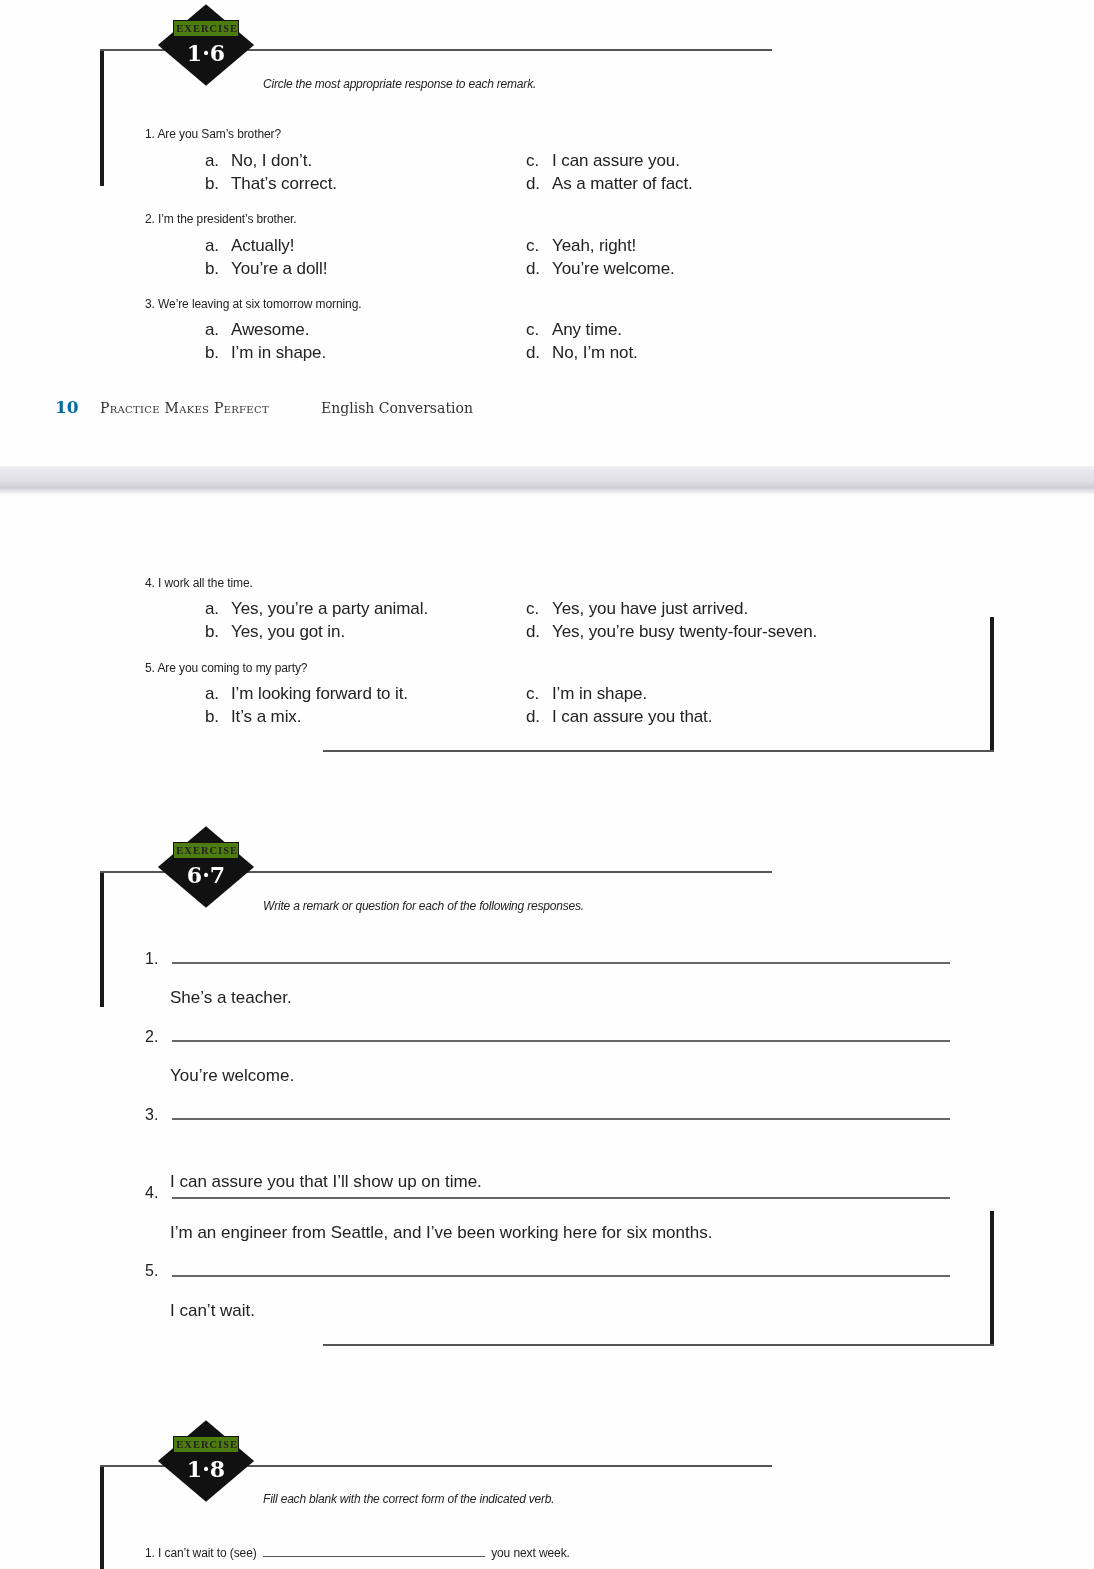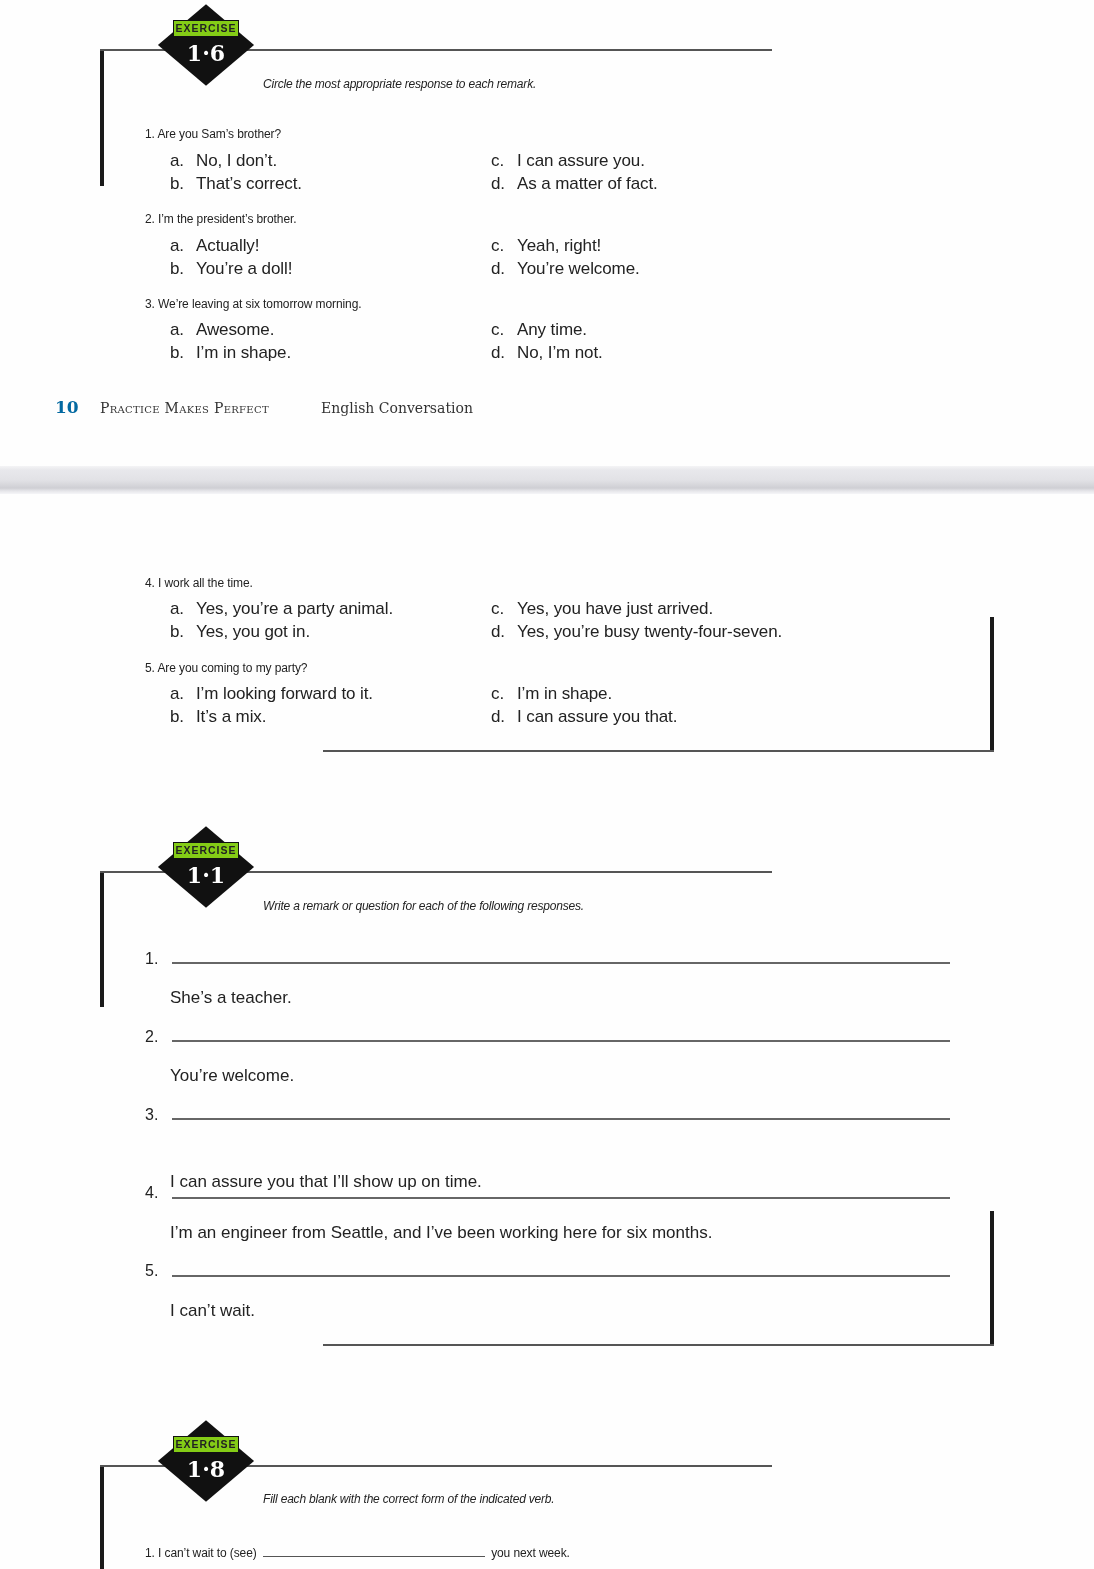--- a/index.html
+++ b/index.html
@@ -8,36 +8,36 @@
     background: #fefefe; color: #2a2a2a;
     font-family: "Liberation Sans", sans-serif;
   }
   .badge { position: absolute; width: 110px; height: 80px; }
   .badge .diamond {
     position: absolute; left: 23px; top: 10px; width: 66px; height: 66px;
     background: #111; transform: rotate(45deg) scaleX(1); transform-origin: center;
   }
   .badge .label {
     position: absolute; left: 22px; top: 10px; width: 66px; height: 17px;
-    background: #84cc16; border: 1.5px solid #111; box-sizing: border-box;
-    font-family: Liberation Sans, sans-serif; font-weight: bold; font-size: 10.5px;
-    letter-spacing: 1px; text-align: center; line-height: 15px; color: #222;
+    background: #4d7c0f; border: 1.5px solid #111; box-sizing: border-box;
+    font-family: Liberation Serif, serif; font-weight: bold; font-size: 10.5px;
+    letter-spacing: 1px; text-align: right; line-height: 15px; color: #222;
   }
   .badge .num {
     position: absolute; left: 0; width: 110px; top: 30px; text-align: center;
     font-family: "DejaVu Serif", serif; font-weight: bold; font-size: 22px; color: #fff;
   }
   .hline { position: absolute; height: 2px; background: #555; }
   .vbar { position: absolute; width: 4px; background: #1a1a1a; }
   .instr {
     position: absolute; font-style: italic; font-size: 12px; color: #222;
     letter-spacing: -0.2px;
   }
   .q { position: absolute; font-size: 12px; color: #222; letter-spacing: -0.1px; }
-  .opt { position: absolute; font-size: 17px; color: #222; letter-spacing: -0.1px; }
+  .opt { position: absolute; font-size: 17px; color: #222; letter-spacing: -0.1px; margin-left: 35px; }
   .opt .l { display:inline-block; width: 26px; }
   .wnum { position: absolute; font-size: 16px; color: #222; }
   .wline { position: absolute; height: 1.5px; background: #666; }
   .resp { position: absolute; font-size: 17px; color: #222; }
   .footer-num { position: absolute; font-family: "DejaVu Serif", serif; font-weight: bold; font-size: 17px; color: #0369a1; }
   .footer-title { position: absolute; font-family: "DejaVu Serif", serif; font-size: 14px; color: #333; font-variant: small-caps; letter-spacing: 0.3px; }
   .footer-sub { position: absolute; font-family: "DejaVu Serif", serif; font-size: 14px; color: #333; }
   .separator {
     position: absolute; left: 0; top: 466px; width: 1094px; height: 28px;
     background: linear-gradient(#f4f4f6 0px, #e8e8ec 4px, #e2e2e6 14px, #cfcfd4 22px, #e6e6ea 25px, #f6f6f8 28px);
@@ -114,21 +114,21 @@
   <div class="vbar" style="left:990px; top:617px; height:135px;"></div>
   <div class="hline" style="left:323px; top:750px; width:671px;"></div>
 </div>
 
 <div>
   <div class="vbar" style="left:100px; top:871px; height:136px;"></div>
   <div class="hline" style="left:100px; top:871px; width:672px;"></div>
   <div class="badge" style="left:151px; top:832px;">
     <div class="diamond" style="left:21px; top:1px; width:68px; height:68px; transform: scaleY(0.85) rotate(45deg);"></div>
     <div class="label">EXERCISE</div>
-    <div class="num">1·1</div>
+    <div class="num">6·7</div>
   </div>
   <div class="instr" style="left:263px; top:899px;">Write a remark or question for each of the following responses.</div>
 
   <div class="wnum" style="left:145px; top:950px;">1.</div>
   <div class="wline" style="left:172px; top:962px; width:778px;"></div>
   <div class="resp" style="left:170px; top:988px;">She’s a teacher.</div>
 
   <div class="wnum" style="left:145px; top:1028px;">2.</div>
   <div class="wline" style="left:172px; top:1040px; width:778px;"></div>
   <div class="resp" style="left:170px; top:1066px;">You’re welcome.</div>

